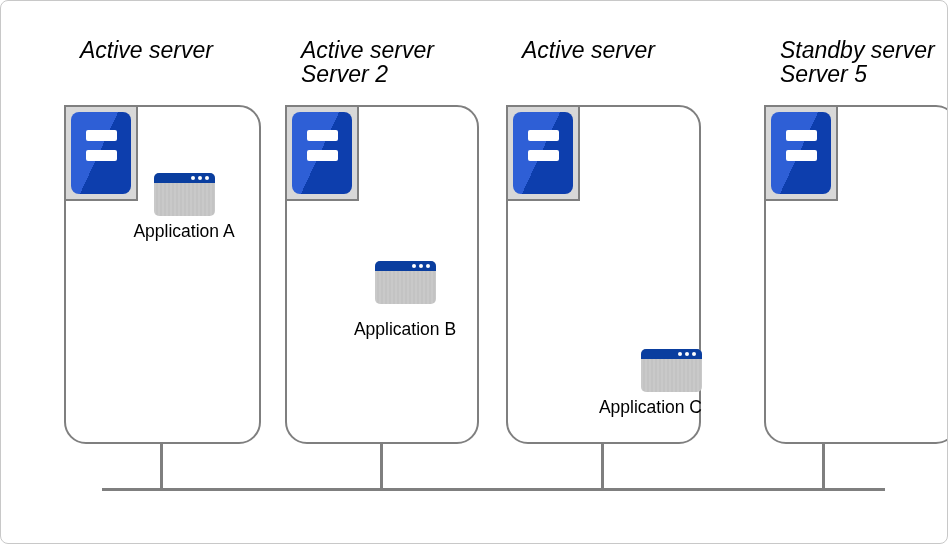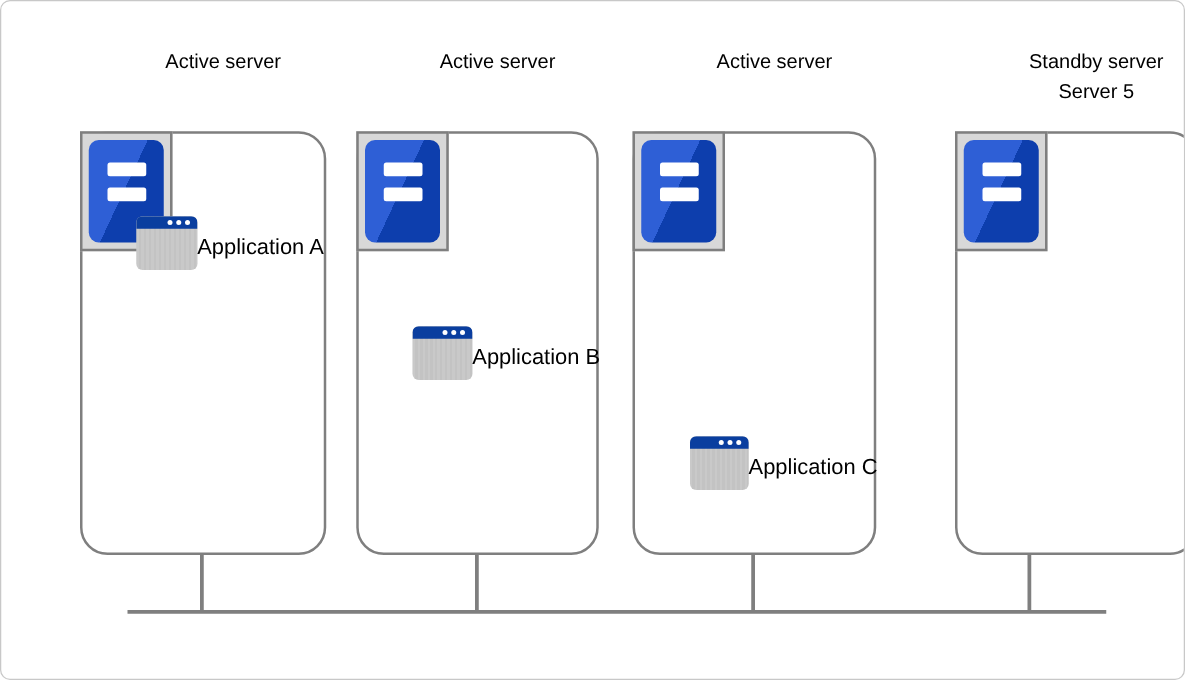--- a/index.html
+++ b/index.html
@@ -17,23 +17,24 @@
 
   
   .s1{left:63px;width:197px;}
   .s2{left:284px;width:194px;}
   .s3{left:505px;width:195px;}
   .s4{left:726px;width:194px;margin-left:37px;}
   .server-group{position:absolute;top:0;height:544px;}
 
   .server-title{
     position:absolute;top:37px;left:16px;right:-16px;
-    text-align:center;
-    font-size:16px;line-height:24px;
+    text-align:left;
+    font-size:23px;line-height:24px;
     white-space:nowrap;
+    font-style:italic;
   }
 
   .server-box{
     position:absolute;top:104px;left:0;right:0;height:339px;
     border:2px solid var(--server-box-border,#7f7f7f);
     border-radius:22px;
     background:#ffffff;
   }
 
   
@@ -51,25 +52,25 @@
   .tower .bar{
     position:absolute;left:25%;width:52%;height:11px;
     background:#ffffff;border-radius:2px;
   }
   .tower .bar.b1{top:18px;}
   .tower .bar.b2{top:38px;}
 
   
   .app{
     position:absolute;width:150px;
-    display:flex;align-items:center;
+    display:flex;flex-direction:column;align-items:center;
   }
   .app-a{left:43px;top:66px;}
-  .app-b{left:43px;top:154px;}
-  .app-c{left:44px;top:242px;}
+  .app-b{left:43px;top:154px;gap:10px;}
+  .app-c{left:44px;top:242px;align-items:flex-end;}
   .app-icon{
     width:61px;height:43px;
     border-radius:5px;
     overflow:hidden;
     background:repeating-linear-gradient(90deg,var(--app-body-gray,#c9c9c9) 0 2px,#c3c3c3 2px 4px);
   }
   .app-titlebar{
     position:relative;height:10px;
     background:var(--app-titlebar-blue,#0a3e9f);
   }
@@ -124,20 +125,21 @@
           </div>
         </div>
         <div class="app-label">Application A</div>
       </div>
     </div>
   </div>
 
   <div class="server-group s2">
     <div class="server-title">
       <div>Active server</div>
+      <div>Server 2</div>
     </div>
     <div class="server-box">
       <div class="server-icon-frame">
         <div class="tower">
           <div class="bar b1"></div>
           <div class="bar b2"></div>
         </div>
       </div>
       <div class="app app-b">
         <div class="app-icon">

